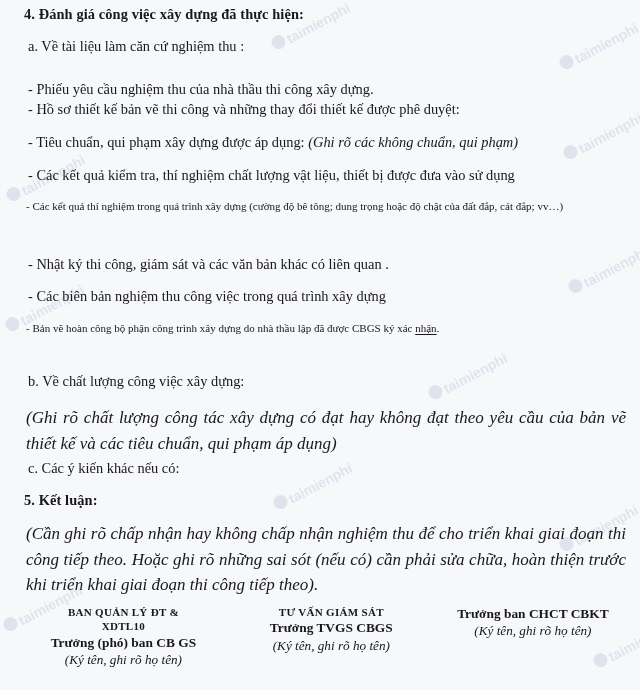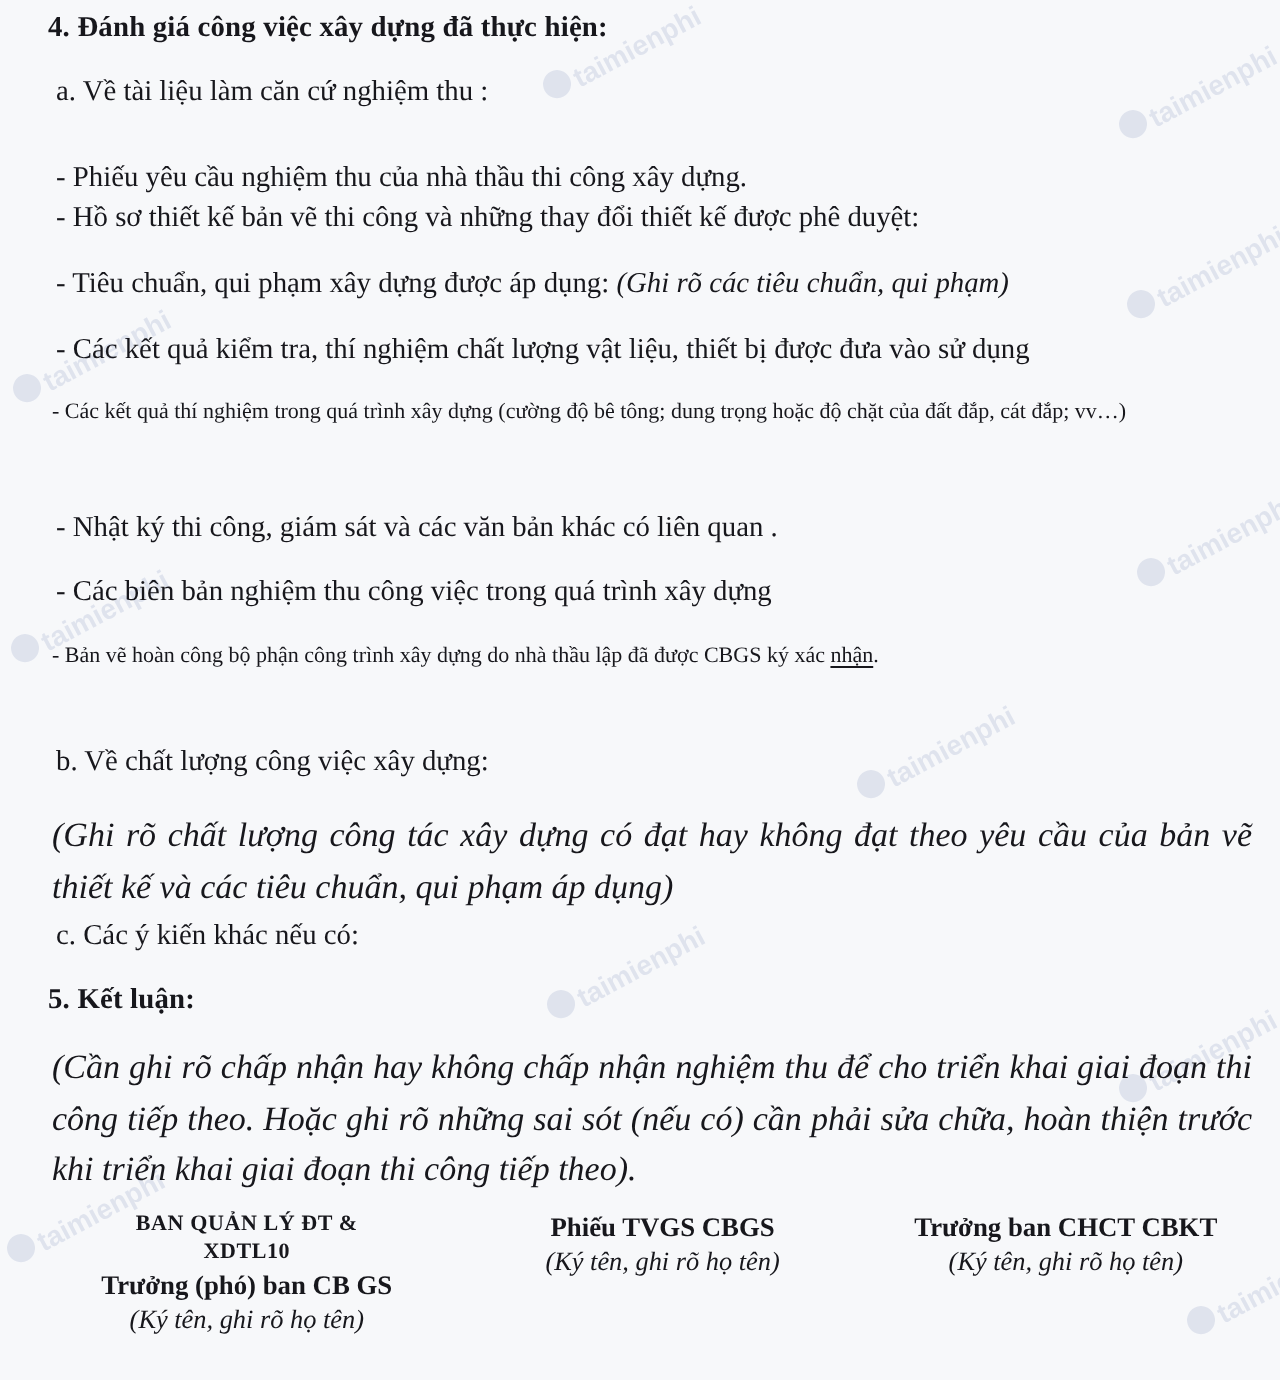--- a/index.html
+++ b/index.html
@@ -186,21 +186,21 @@
   <div class="doc-line heading" style="top:6px;">4. Đánh giá công việc xây dựng đã thực hiện:</div>
 
   <div class="doc-line" style="top:38px;">a. Về tài liệu làm căn cứ nghiệm thu :</div>
 
   <div class="doc-line" style="top:69px;margin-top:12px;">- Phiếu yêu cầu nghiệm thu của nhà thầu thi công xây dựng.</div>
 
   <div class="doc-line" style="top:101px;">- Hồ sơ thiết kế bản vẽ thi công và những thay đổi thiết kế được phê duyệt:</div>
 
   <div class="doc-line" style="top:134px;">
     <span>- Tiêu chuẩn, qui phạm xây dựng được áp dụng:</span>
-    <span class="italic">(Ghi rõ các tiêu chuẩn, qui phạm)</span>
+    <span class="italic">(Ghi rõ các không chuẩn, qui phạm)</span>
   </div>
 
   <div class="doc-line" style="top:167px;">- Các kết quả kiểm tra, thí nghiệm chất lượng vật liệu, thiết bị được đưa vào sử dụng</div>
 
   <div class="body-wrap" style="position:absolute; top:198px; left:0; right:0;">- Các kết quả thí nghiệm trong quá trình xây dựng (cường độ bê tông; dung trọng hoặc độ chặt của đất đắp, cát đắp; vv…)</div>
 
   <div class="doc-line" style="top:256px;">- Nhật ký thi công, giám sát và các văn bản khác có liên quan .</div>
 
   <div class="doc-line" style="top:288px;">- Các biên bản nghiệm thu công việc trong quá trình xây dựng</div>
 
@@ -223,21 +223,22 @@
 <div id="signature-block">
 
   <div class="sig-col sig-col-1">
     <div class="sig-org">BAN QUẢN LÝ ĐT &amp;</div>
     <div class="sig-org">XDTL10</div>
     <div class="sig-role">Trưởng (phó) ban CB GS</div>
     <div class="sig-note">(Ký tên, ghi rõ họ tên)</div>
   </div>
 
   <div class="sig-col sig-col-2">
-    <div class="sig-role">Phiếu TVGS CBGS</div>
+    <div class="sig-org">TƯ VẤN GIÁM SÁT</div>
+    <div class="sig-role">Trưởng TVGS CBGS</div>
     <div class="sig-note">(Ký tên, ghi rõ họ tên)</div>
   </div>
 
   <div class="sig-col sig-col-3">
     <div class="sig-role">Trưởng ban CHCT CBKT</div>
     <div class="sig-note">(Ký tên, ghi rõ họ tên)</div>
   </div>
 
 </div>
 

